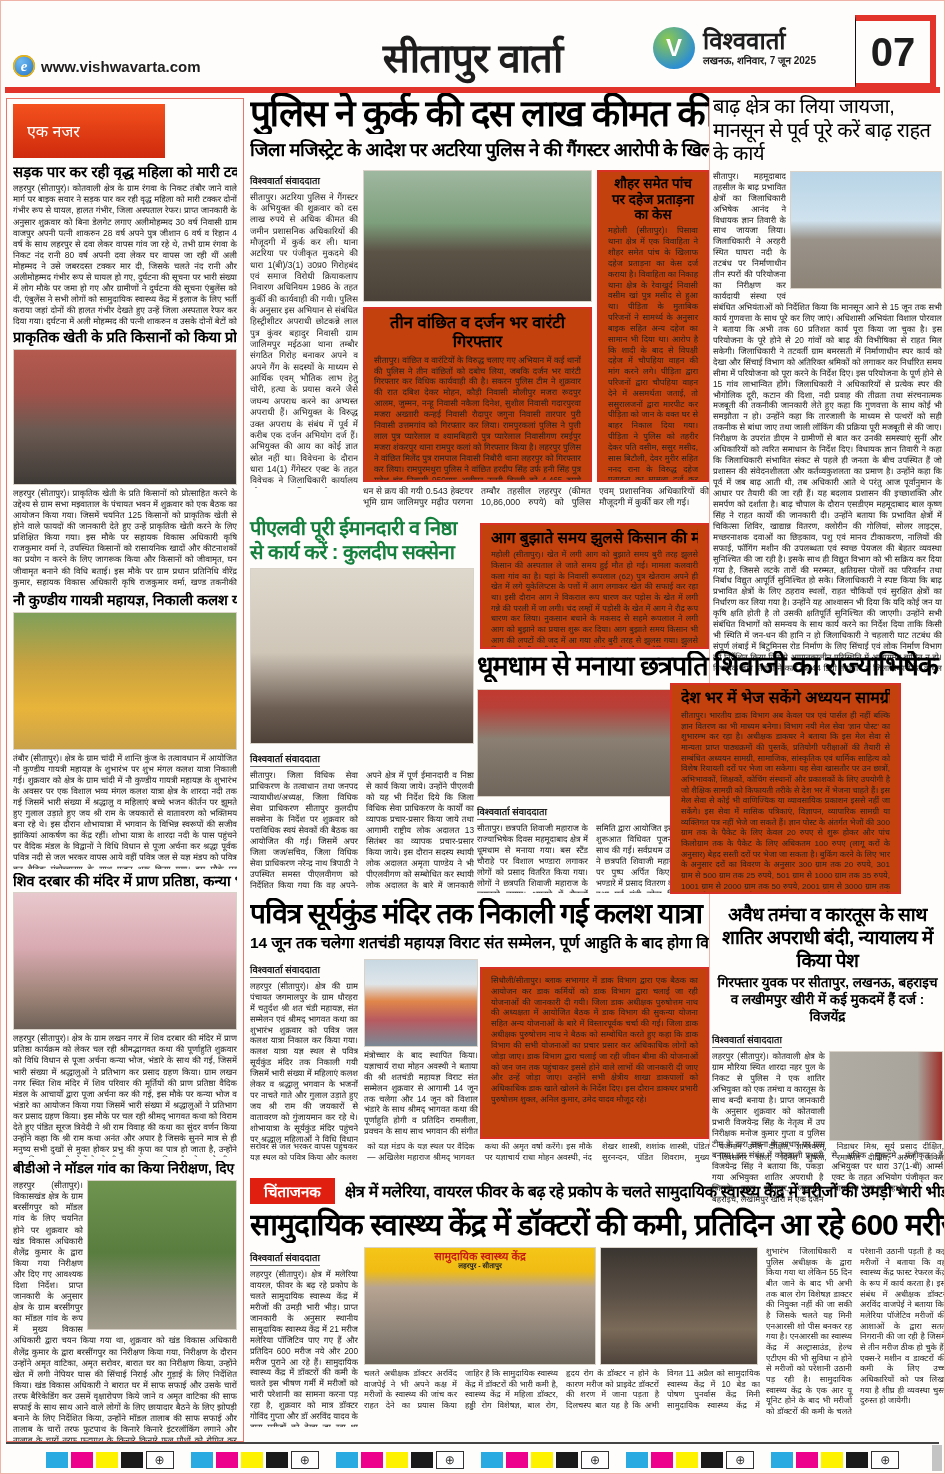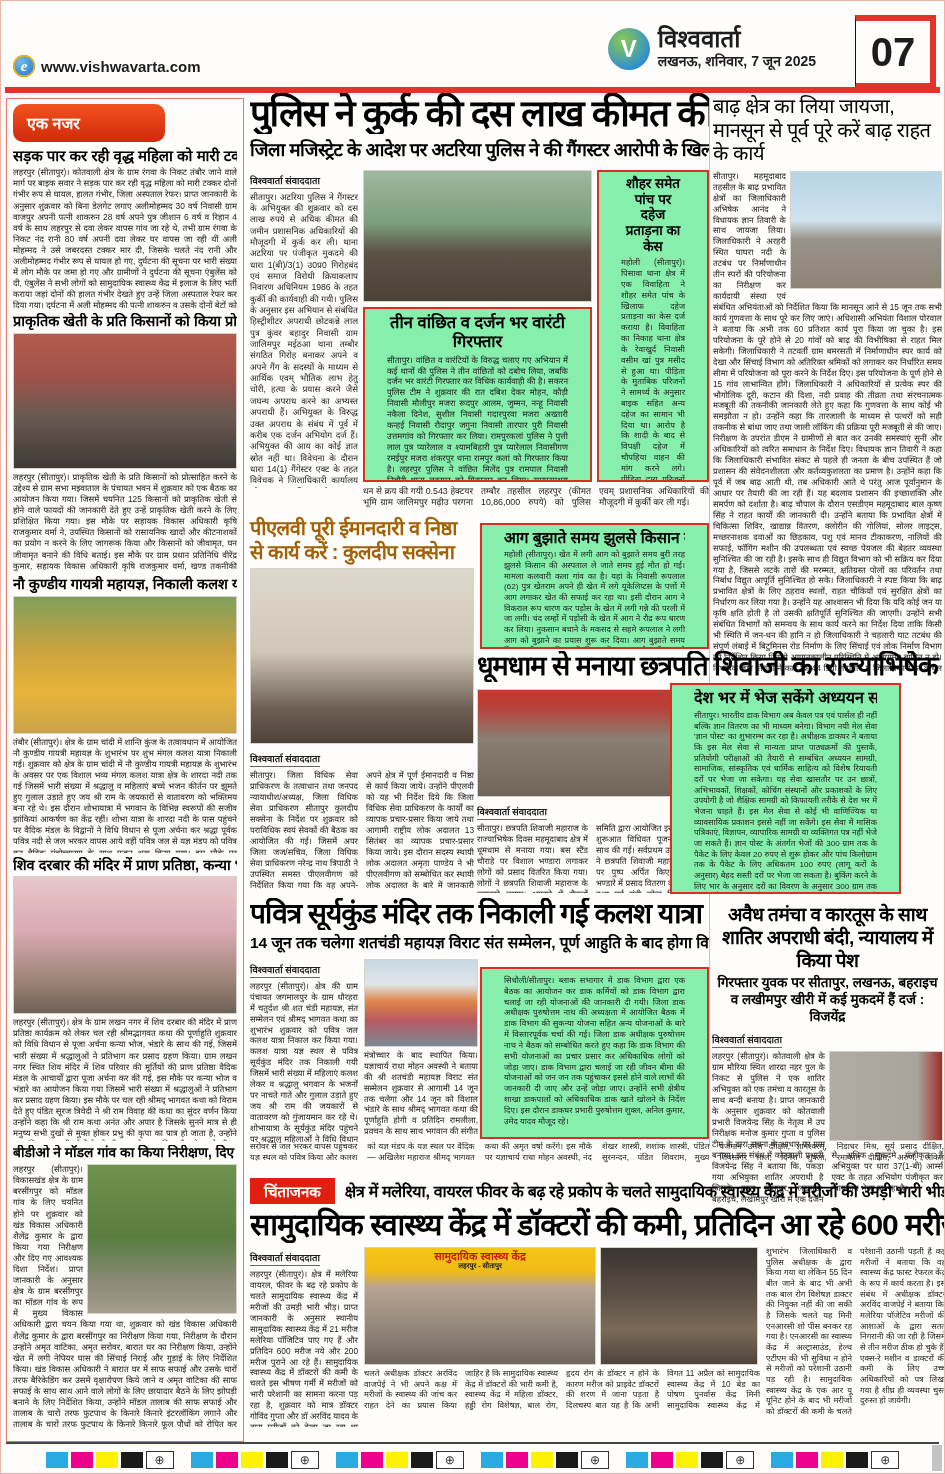--- a/index.html
+++ b/index.html
@@ -8,39 +8,39 @@
   .abs{position:absolute;}
   
   .url{left:12px;top:54px;display:flex;align-items:center;gap:6px;font-weight:bold;font-size:15px;}
   .eicon{width:22px;height:22px;border-radius:50%;background:radial-gradient(circle at 35% 30%,#6fb9f0,#1d6fc4);
          color:#fff;font:bold italic 15px/22px "Liberation Serif",serif;text-align:center;box-shadow:0 0 0 1.5px #f4b400 inset;}
   .masthead{left:0;right:0;top:28px;text-align:center;font-weight:bold;font-size:40px;letter-spacing:-1px;}
   .brand{right:128px;top:26px;display:flex;align-items:center;gap:8px;}
   .vlogo{width:42px;height:42px;border-radius:50%;background:radial-gradient(circle at 35% 30%,#8cc94f,#2e8fd0 72%);
          color:#fff;font:bold 24px/42px "Liberation Sans",sans-serif;text-align:center;}
   .brandname{font-weight:bold;font-size:24px;line-height:1;}
-  .branddate{font-size:14px;font-weight:bold;margin-top:0;}
+  .branddate{font-size:10px;font-weight:bold;margin-top:0;}
   .pgbox{right:8px;top:14px;width:74px;height:62px;border-top:6px solid #e2342a;border-right:6px solid #e2342a;
          border-bottom:6px solid #e2342a;border-left:1.5px solid #111;display:flex;align-items:center;justify-content:center;
          font-weight:bold;font-size:40px;}
   .redrule{left:4px;right:4px;top:86px;height:6px;background:#e2342a;}
   .vrule{left:708px;top:97px;width:1px;height:1048px;background:#f0b3a8;}
   .botline{left:5px;right:5px;top:1441px;height:2px;background:#444;}
   
   .body{font-size:8.6px;line-height:1.32;text-align:justify;margin:0;color:#222;}
   .byline{font-weight:bold;font-size:9.5px;border-bottom:1px solid #666;display:inline-block;padding-bottom:1px;margin-bottom:3px;}
   .hl{font-weight:bold;white-space:nowrap;overflow:hidden;color:#000;}
-  .rbox{border:2px solid #d93025;padding:4px 22px;box-sizing:border-box;background:#86efac;}
+  .rbox{border:2px solid #d93025;padding:4px 9px;box-sizing:border-box;background:#c2410c;}
   .rbox .bh{font-weight:bold;text-align:center;line-height:1.18;color:#000;}
   .photo{box-sizing:border-box;border:1px solid #d8d2c8;}
   .clip{overflow:hidden;}
   
   #leftcol{left:5px;top:97px;width:238px;height:1344px;border:1.5px solid #e8776a;box-sizing:border-box;padding:5px 6px;overflow:hidden;}
-  .eknazar{width:124px;background:linear-gradient(180deg,#f4511e,#cf2a0c);color:#fff;font-weight:bold;font-size:16px;
-           padding:8px 14px;border-radius:10px;margin-bottom:5px;}
+  .eknazar{width:124px;background:linear-gradient(180deg,#f4511e,#cf2a0c);color:#fff;font-weight:normal;font-size:16px;
+           padding:16px 14px;border-radius:0;margin-bottom:5px;}
   .lh{font-weight:bold;font-size:14.5px;line-height:1.15;margin:4px 0 3px 0;white-space:nowrap;overflow:hidden;color:#000;}
   .lph{width:100%;margin:1px 0 3px 0;}
   
   .ph-meeting1{background:linear-gradient(180deg,#b55a4e 0%,#a0524a 32%,#6b5a52 60%,#3f3a36 100%);}
   .ph-kalashw{background:linear-gradient(180deg,#7fa05a 0%,#c9a23f 38%,#e8b43a 70%,#caa24a 100%);}
   .ph-shiv{background:linear-gradient(180deg,#e8c8cc 0%,#d9aab2 40%,#9f8478 75%,#6f6258 100%);}
   .ph-bdo{background:linear-gradient(180deg,#6f9450 0%,#587d3e 48%,#8d8a7a 80%,#a39e8d 100%);}
   .ph-police{background:linear-gradient(180deg,#9fb7a0 0%,#7d9f7b 40%,#5c5347 62%,#4a4238 100%);}
   .ph-flood{background:linear-gradient(180deg,#b8d4e6 0%,#cfe2ee 42%,#9a938a 58%,#8d8377 100%);}
   .ph-plv{background:linear-gradient(180deg,#ded8cc 0%,#cfc6b8 48%,#6e5f54 80%,#4e4238 100%);}
@@ -59,21 +59,21 @@
   .colA{width:108px;flex:none;}
   .colBC{width:346px;flex:none;}
   .bctop{display:flex;gap:5px;}
   .colB{width:229px;flex:none;}
   .colC{width:112px;flex:none;}
   .cont3{margin-top:4px;column-count:3;column-gap:8px;font-size:8.8px;line-height:1.3;text-align:justify;height:30px;overflow:hidden;}
   
   #floodart{left:712px;top:94px;width:229px;}
   .h-m2{font-size:20px;line-height:1.18;letter-spacing:-0.5px;font-weight:normal;color:#000;}
   #plv{left:249px;top:516px;width:224px;}
-  .h-m{font-size:20px;line-height:1.18;font-weight:bold;letter-spacing:-0.5px;color:#a16207;}
+  .h-m{font-size:20px;line-height:1.18;font-weight:bold;letter-spacing:-0.5px;color:#15803d;}
   #firebox{left:479px;top:522px;width:229px;height:126px;}
   #shivhead{left:476px;top:650px;width:466px;}
   .h-lg{font-size:27px;line-height:1.15;letter-spacing:-1px;}
   #shivphoto{left:476px;top:688px;width:230px;height:108px;}
   #shivcols{left:476px;top:800px;width:230px;height:92px;}
   .cols2{column-count:2;column-gap:8px;}
   #gyanbox{left:669px;top:682px;width:231px;height:211px;}
   #kalash{left:249px;top:897px;width:459px;}
   .h-k{font-size:28px;line-height:1.15;letter-spacing:-1px;}
   .h-ks{font-size:15.5px;line-height:1.2;margin-top:4px;}
@@ -105,20 +105,21 @@
 </style>
 </head>
 <body>
 
 <div class="page">
 
   <div class="abs url">
     <span class="eicon">e</span>
     <span>www.vishwavarta.com</span>
   </div>
+  <div class="abs masthead">सीतापुर वार्ता</div>
   <div class="abs brand">
     <span class="vlogo">V</span>
     <span>
       <div class="brandname">विश्ववार्ता</div>
       <div class="branddate">
         <span>लखनऊ,</span>
         <span>शनिवार, 7 जून 2025</span>
       </div>
     </span>
   </div>

